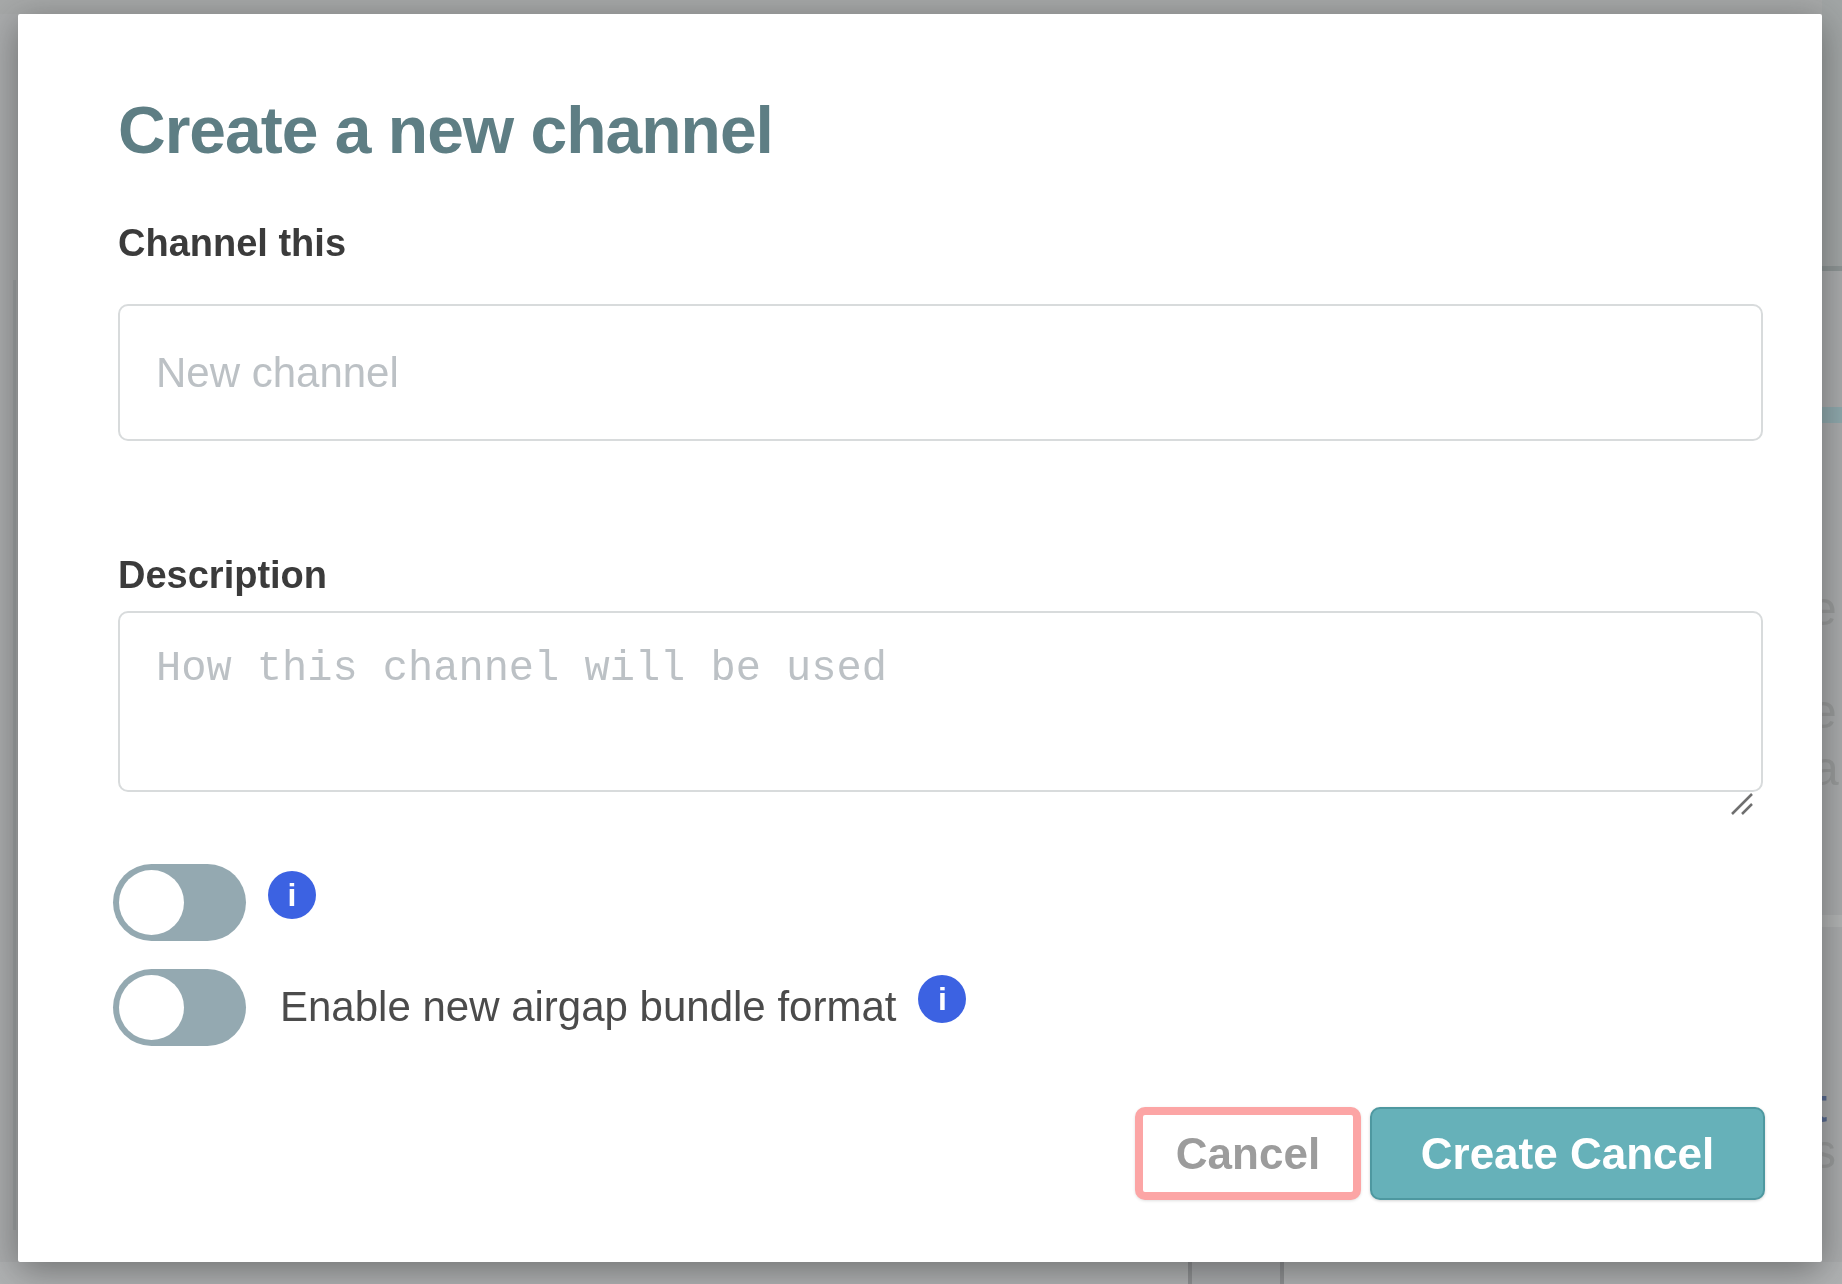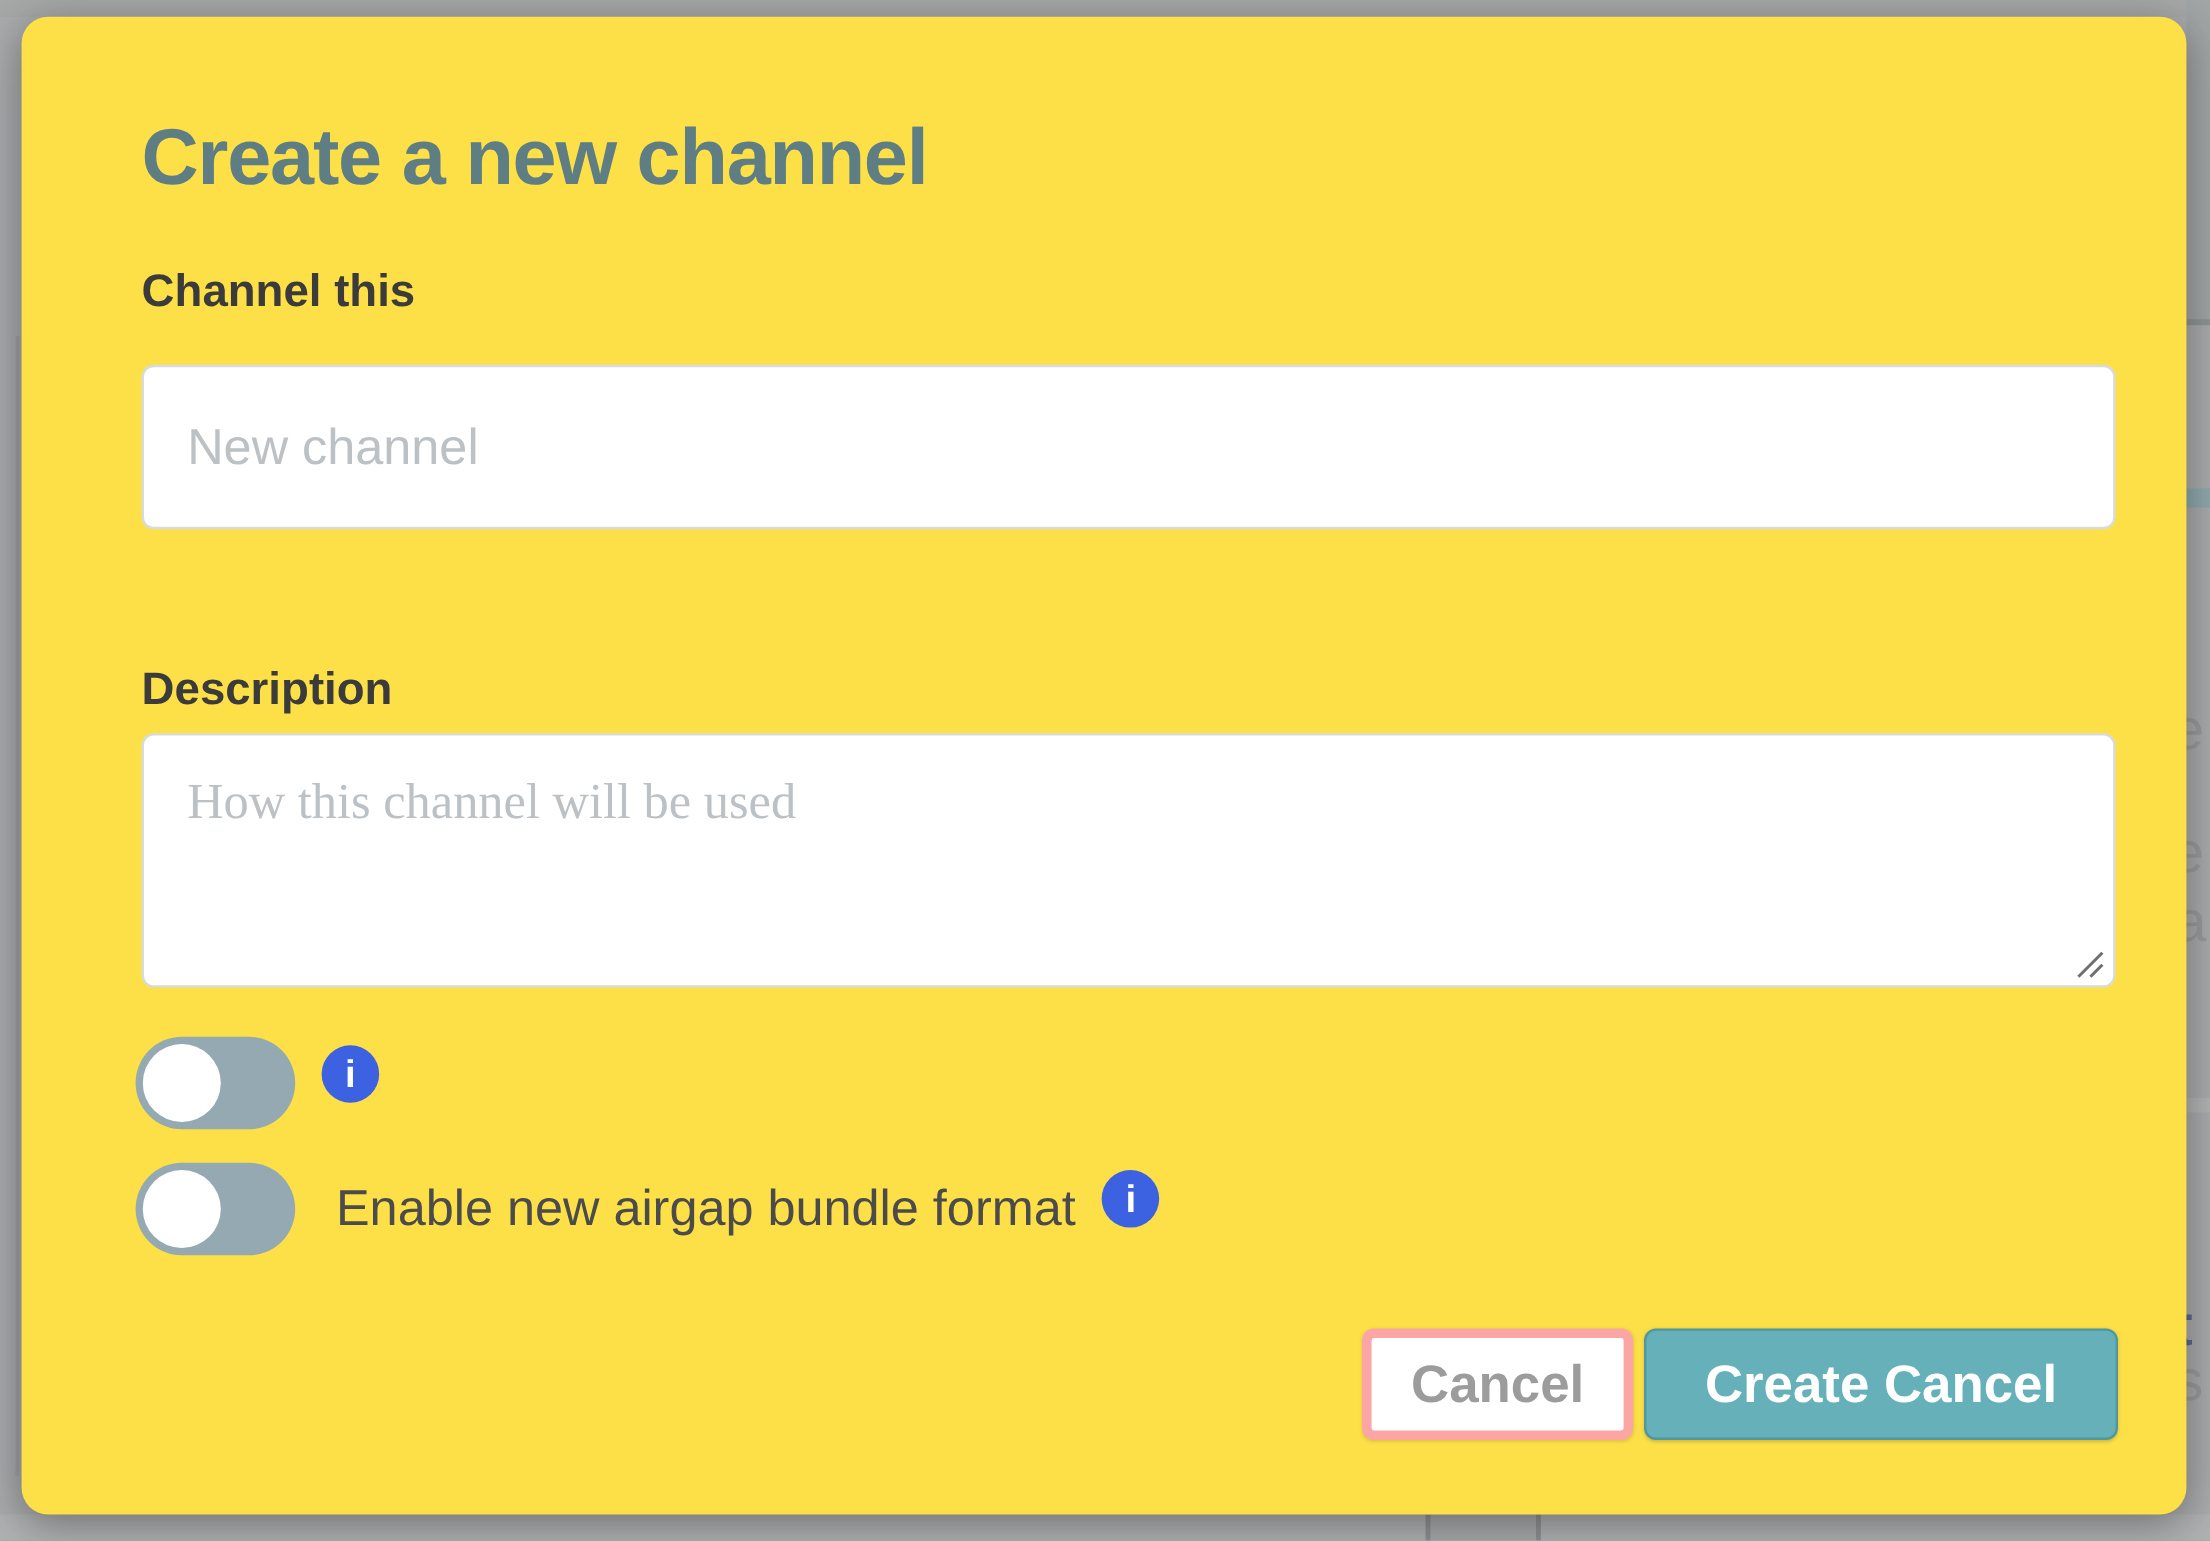--- a/index.html
+++ b/index.html
@@ -23,45 +23,45 @@
   .frag{position:absolute;color:#9a9c9c;font-size:48px;line-height:1;}
   .frag-e1{left:1810px;top:585px;}
   .frag-e2{left:1810px;top:688px;}
   .frag-a1{left:1812px;top:745px;}
   .frag-it{left:1798px;top:1082px;color:#55688f;font-weight:bold;}
   .frag-s1{left:1812px;top:1128px;}
 
   
   .modal{
     position:absolute;left:18px;top:14px;width:1804px;height:1248px;z-index:10;
-    background:#fde047;border-radius:22px;
+    background:#ffffff;border-radius:2px;
     box-shadow:0 8px 36px rgba(30,30,30,.45);
   }
   .modal-title{
     position:absolute;left:100px;top:78px;margin:0;
     font-size:66px;font-weight:bold;letter-spacing:-1px;color:#5e7e84;
   }
   .field-label{
     position:absolute;left:100px;
     font-size:38px;font-weight:bold;color:#3b3b3b;
   }
   .lbl-name{top:208px;}
   .lbl-desc{top:540px;}
 
   .text-input{
     position:absolute;left:100px;top:290px;width:1645px;height:137px;
     box-sizing:border-box;border:2px solid #d8dbdc;border-radius:10px;
     padding:0 36px;font-size:42px;color:#333;outline:none;
     font-family:"Liberation Sans",sans-serif;background:#fff;
   }
   .text-area{
-    position:absolute;left:100px;top:597px;width:1645px;height:212px;
+    position:absolute;left:100px;top:597px;width:1645px;height:181px;
     box-sizing:border-box;border:2px solid #d8dbdc;border-radius:10px;
     padding:32px 36px;font-size:42px;color:#333;outline:none;resize:none;
-    font-family:Liberation Serif, serif;background:#fff;
+    font-family:Liberation Mono, monospace;background:#fff;
   }
   .text-input::placeholder,.text-area::placeholder{color:#bcc1c5;opacity:1;}
   .resize-handle{position:absolute;left:1710px;top:776px;width:26px;height:26px;cursor:nwse-resize;}
 
   
   .toggle-row{position:absolute;left:95px;display:flex;align-items:center;}
   .row-1{top:850px;height:77px;}
   .row-2{top:953px;height:80px;}
   .toggle{
     position:relative;width:133px;height:77px;border-radius:45px;

